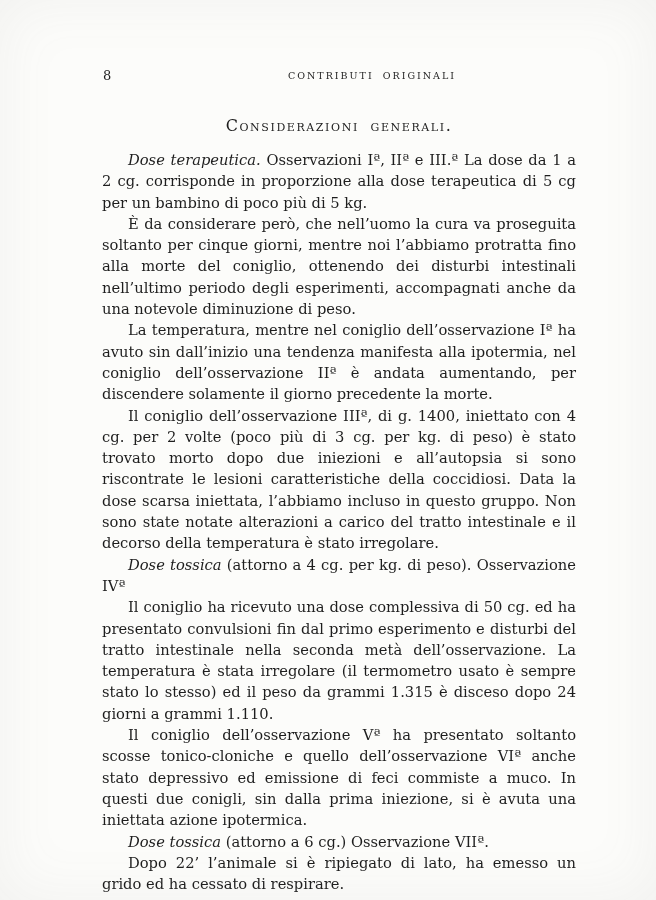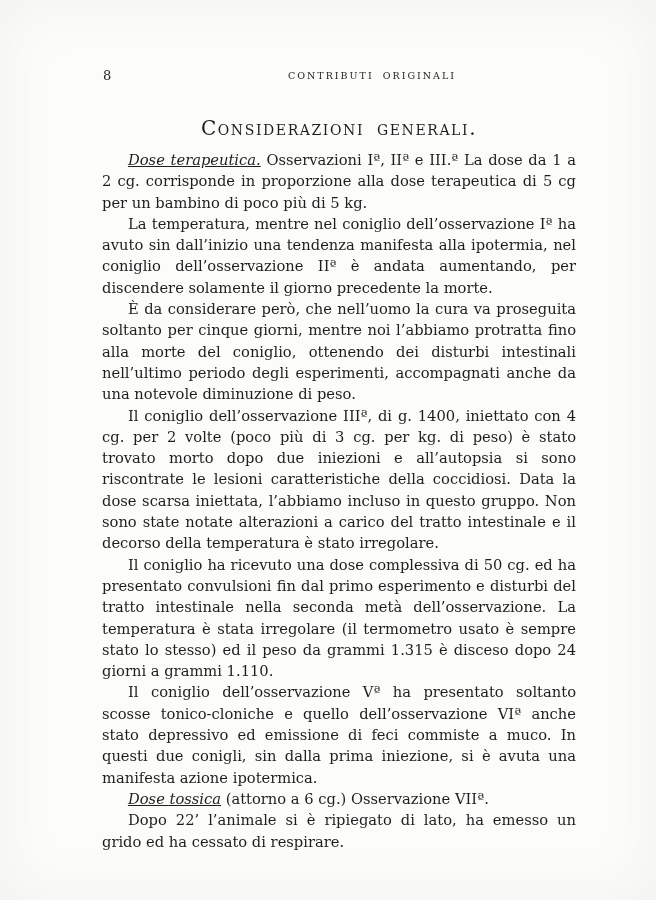--- a/index.html
+++ b/index.html
@@ -38,59 +38,60 @@
     padding-left: 44px;
   }
   .section-title {
     position: absolute;
     top: 116px;
     left: 102px;
     width: 474px;
     margin: 0;
     text-align: center;
     font-weight: normal;
-    font-size: 20px;
+    font-size: 16px;
     font-variant: small-caps;
     letter-spacing: 1.6px;
     word-spacing: 5px;
   }
   .body-text {
     position: absolute;
     top: 149px;
     left: 102px;
     width: 474px;
     font-size: 14.7px;
     line-height: 21.3px;
     text-align: justify;
     text-justify: inter-word;
   }
   .body-text p {
     margin: 0;
     text-indent: 26px;
   }
-  .i  { font-style: italic; text-decoration: underline; }
+  .i  { font-style: italic; }
   
   .page::after {
     content: "";
     position: absolute;
     inset: 0;
     pointer-events: none;
     box-shadow: inset 0 0 60px rgba(120,120,110,0.08);
   }
 </style>
 </head>
 <body>
 
 <div class="page" style="--paper: #fcfcfa; --ink: #1e1e1e;">
   <span class="pagenum">8</span>
   <div class="running-header">CONTRIBUTI ORIGINALI</div>
   <h1 class="section-title">Considerazioni generali.</h1>
   <div class="body-text">
       <p><span class="i">Dose terapeutica.</span><span> Osservazioni Iª, IIª e III.ª La dose da 1 a 2 cg. corrisponde in proporzione alla dose terapeutica di 5 cg per un bambino di poco più di 5 kg.</span></p>
+      <p><span>È da considerare però, che nell’uomo la cura va proseguita soltanto per cinque giorni, mentre noi l’abbiamo protratta fino alla morte del coniglio, ottenendo dei disturbi intestinali nell’ultimo periodo degli esperimenti, accompagnati anche da una notevole diminuzione di peso.</span></p>
       <p><span>La temperatura, mentre nel coniglio dell’osservazione Iª ha avuto sin dall’inizio una tendenza manifesta alla ipotermia, nel coniglio dell’osservazione IIª è andata aumentando, per discendere solamente il giorno precedente la morte.</span></p>
-      <p><span>È da considerare però, che nell’uomo la cura va proseguita soltanto per cinque giorni, mentre noi l’abbiamo protratta fino alla morte del coniglio, ottenendo dei disturbi intestinali nell’ultimo periodo degli esperimenti, accompagnati anche da una notevole diminuzione di peso.</span></p>
       <p><span>Il coniglio dell’osservazione IIIª, di g. 1400, iniettato con 4 cg. per 2 volte (poco più di 3 cg. per kg. di peso) è stato trovato morto dopo due iniezioni e all’autopsia si sono riscontrate le lesioni caratteristiche della coccidiosi. Data la dose scarsa iniettata, l’abbiamo incluso in questo gruppo. Non sono state notate alterazioni a carico del tratto intestinale e il decorso della temperatura è stato irregolare.</span></p>
+      <p><span class="i">Dose tossica</span><span> (attorno a 4 cg. per kg. di peso). Osservazione IVª</span></p>
       <p><span>Il coniglio ha ricevuto una dose complessiva di 50 cg. ed ha presentato convulsioni fin dal primo esperimento e disturbi del tratto intestinale nella seconda metà dell’osservazione. La temperatura è stata irregolare (il termometro usato è sempre stato lo stesso) ed il peso da grammi 1.315 è disceso dopo 24 giorni a grammi 1.110.</span></p>
-      <p><span>Il coniglio dell’osservazione Vª ha presentato soltanto scosse tonico-cloniche e quello dell’osservazione VIª anche stato depressivo ed emissione di feci commiste a muco. In questi due conigli, sin dalla prima iniezione, si è avuta una manifesta azione ipotermica.</span></p>
+      <p><span>Il coniglio dell’osservazione Vª ha presentato soltanto scosse tonico-cloniche e quello dell’osservazione VIª anche stato depressivo ed emissione di feci commiste a muco. In questi due conigli, sin dalla prima iniezione, si è avuta una iniettata azione ipotermica.</span></p>
       <p><span class="i">Dose tossica</span><span> (attorno a 6 cg.) Osservazione VIIª.</span></p>
       <p><span>Dopo 22’ l’animale si è ripiegato di lato, ha emesso un grido ed ha cessato di respirare.</span></p>
     </div>
 </div>
 
 </body></html>

